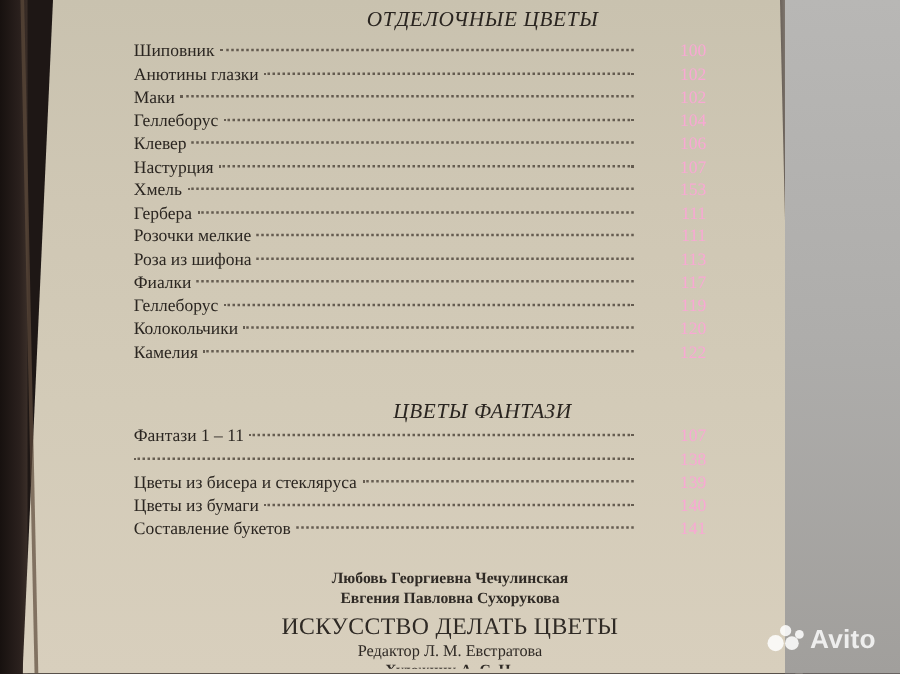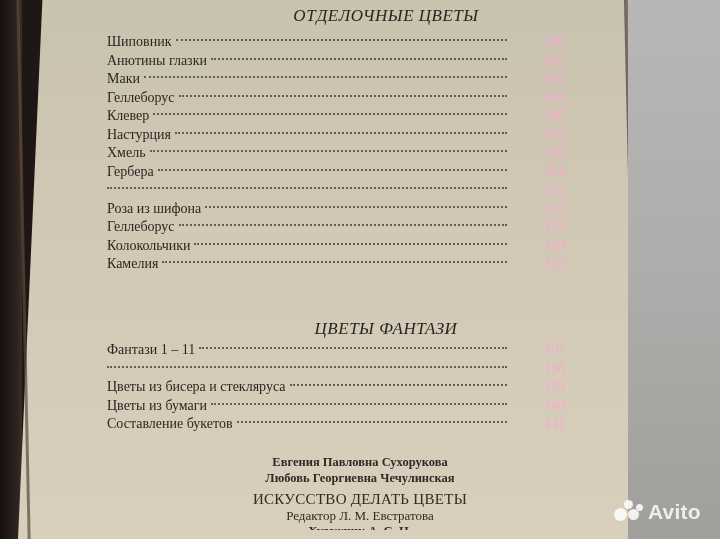--- a/index.html
+++ b/index.html
@@ -45,21 +45,21 @@
     .row .label { white-space: nowrap; padding-right: 4px; }
     .row .leader {
       flex: 1; border-bottom: 2px dotted #4b4238; margin-bottom: 4px; opacity: .8;
       margin-right: 18px;
     }
     .row .pagenum { width: 40px; text-align: right; color: #f9a8d4; font-size: 14px; }
     .credits {
       position: absolute; left: 0; width: 720px; text-align: center; color: #2f2a25;
     }
     .credits .author { font-weight: bold; font-size: 12.5px; line-height: 16px; }
-    .credits .book-title { font-size: 15px; margin-top: 5px; letter-spacing: .3px; }
+    .credits .book-title { font-size: 19px; margin-top: 5px; letter-spacing: .3px; }
     .credits .editor { font-weight: normal; font-size: 13px; }
     .credits .partial {
       height: 6px; overflow: hidden; font-size: 12.5px; font-weight: bold; line-height: 14px;
     }
     .watermark {
       position: absolute; left: 614px; top: 500px; display: flex; align-items: center; gap: 4px;
       color: rgba(255,255,255,.82);
       text-align: center;
     }
     .watermark .dots { position: relative; width: 30px; height: 24px; }
@@ -105,35 +105,41 @@
       <span class="pagenum">106</span>
     </div>
   <div class="row">
       <span class="label">Настурция</span>
       <span class="leader"></span>
       <span class="pagenum">107</span>
     </div>
   <div class="row">
       <span class="label">Хмель</span>
       <span class="leader"></span>
-      <span class="pagenum">166</span>
+      <span class="pagenum">153</span>
     </div>
   <div class="row">
       <span class="label">Гербера</span>
       <span class="leader"></span>
       <span class="pagenum">111</span>
     </div>
   <div class="row">
+      <span class="label">Розочки мелкие</span>
       <span class="leader"></span>
       <span class="pagenum">111</span>
     </div>
   <div class="row">
       <span class="label">Роза из шифона</span>
       <span class="leader"></span>
       <span class="pagenum">113</span>
+    </div>
+  <div class="row">
+      <span class="label">Фиалки</span>
+      <span class="leader"></span>
+      <span class="pagenum">117</span>
     </div>
   <div class="row">
       <span class="label">Геллеборус</span>
       <span class="leader"></span>
       <span class="pagenum">119</span>
     </div>
   <div class="row">
       <span class="label">Колокольчики</span>
       <span class="leader"></span>
       <span class="pagenum">120</span>
@@ -167,22 +173,22 @@
       <span class="pagenum">140</span>
     </div>
   <div class="row">
       <span class="label">Составление букетов</span>
       <span class="leader"></span>
       <span class="pagenum">141</span>
     </div>
 </div>
 
 <div class="credits" style="top:454px;">
+  <div class="author">Любовь Георгиевна Чечулинская</div>
   <div class="author">Евгения Павловна Сухорукова</div>
-  <div class="author">Любовь Георгиевна Чечулинская</div>
   <div class="book-title">ИСКУССТВО ДЕЛАТЬ ЦВЕТЫ</div>
   <div class="editor">Редактор Л. М. Евстратова</div>
   <div class="partial">Художник А. С. Н.</div>
 </div>
 
 <div class="watermark">
   <div class="dots">
     <span style="left:0;top:8px;width:13px;height:13px;"></span>
     <span style="left:10px;top:0;width:9px;height:9px;"></span>
     <span style="left:14px;top:9px;width:11px;height:11px;"></span>

